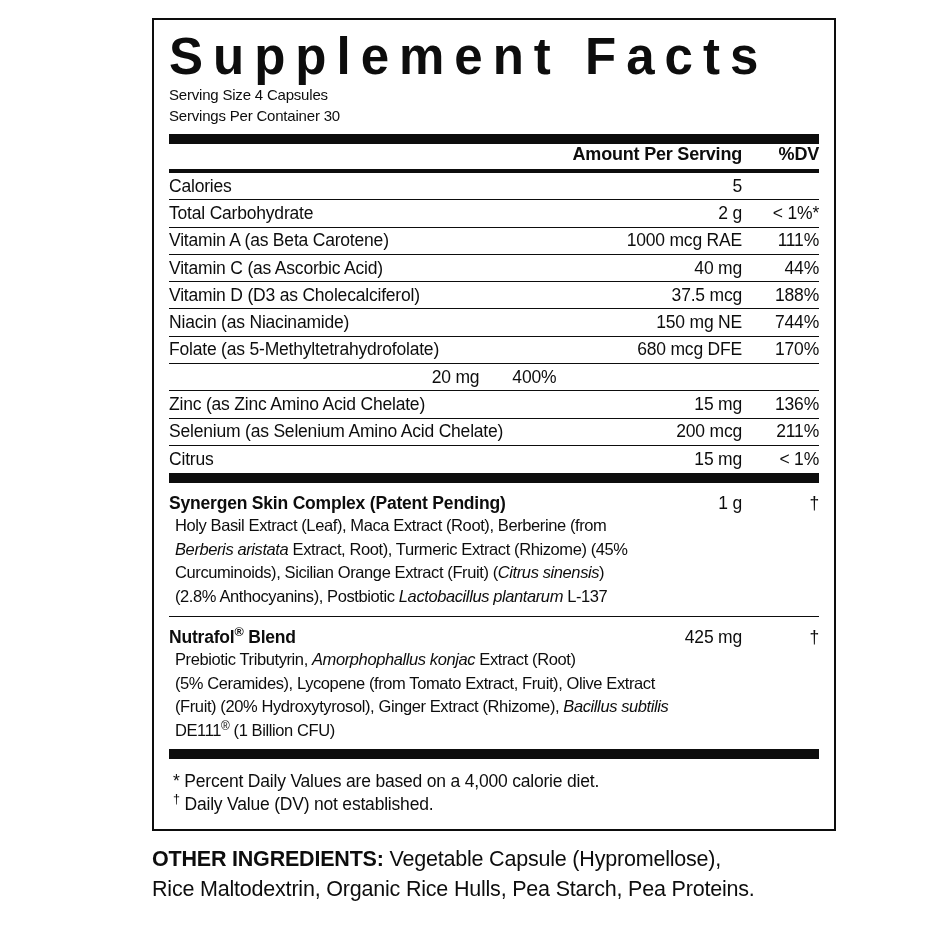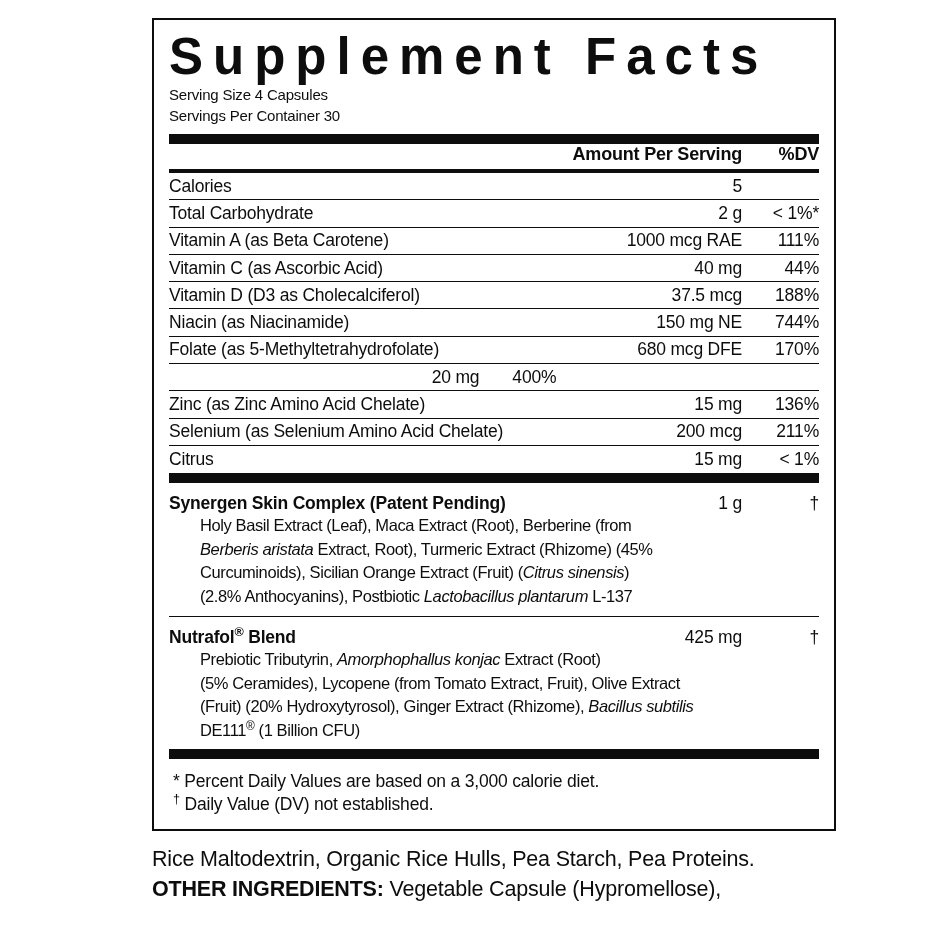--- a/index.html
+++ b/index.html
@@ -46,21 +46,21 @@
   .row:nth-last-child(1).no-b { border-bottom:none; }
   .c-name { flex:1; text-align:left; overflow:hidden; }
   .c-amt  { text-align:right; }
   .c-dv   { width:77px; flex-shrink:0; text-align:right; }
   .blend-head {
     display:flex; align-items:flex-end;
     height:31px; padding-top:14px;
     font-size:17.5px; letter-spacing:-0.2px; white-space:nowrap;
   }
   .blend-head .c-name { font-weight:bold; }
-  .blend-desc { margin-left:31px; font-size:16.5px; letter-spacing:-0.4px; }
+  .blend-desc { margin-left:6px; font-size:16.5px; letter-spacing:-0.4px; }
   .blend-desc .dline { line-height:23.5px; white-space:nowrap; }
   .sep { border-top:1.5px solid var(--ink,#0d0d0d); margin-top:8px; }
   .footnotes { margin-top:11px; padding-left:4px; font-size:17.5px; letter-spacing:-0.2px; }
   .footnotes .fline { line-height:22.5px; white-space:nowrap; }
   sup { font-size:72%; line-height:0; }
   .other {
     position:absolute; left:152px; top:845px;
     width:680px; font-size:21.5px; line-height:29.5px; letter-spacing:-0.2px;
   }
   .other .oline { white-space:nowrap; }
@@ -169,22 +169,22 @@
       <div class="dline"><span>Prebiotic Tributyrin, </span><span style="font-style: italic;">Amorphophallus konjac</span><span> Extract (Root)</span></div>
       <div class="dline"><span>(5% Ceramides), Lycopene (from Tomato Extract, Fruit), Olive Extract</span></div>
       <div class="dline"><span>(Fruit) (20% Hydroxytyrosol), Ginger Extract (Rhizome), </span><span style="font-style: italic;">Bacillus subtilis</span></div>
       <div class="dline"><span>DE111</span><sup>®</sup><span> (1 Billion CFU)</span></div>
     </div>
   </div>
 
   <div class="bar bot"></div>
 
   <div class="footnotes">
-    <div class="fline"><span>* Percent Daily Values are based on a 3,000 calorie diet.</span></div>
+    <div class="fline"><span>* Percent Daily Values are based on a 4,000 calorie diet.</span></div>
     <div class="fline"><sup>†</sup><span> Daily Value (DV) not established.</span></div>
   </div>
 
 </div>
 
 <div class="other">
+  <div class="oline"><span class="b">OTHER INGREDIENTS:</span><span> Vegetable Capsule (Hypromellose),</span></div>
   <div class="oline"><span>Rice Maltodextrin, Organic Rice Hulls, Pea Starch, Pea Proteins.</span></div>
-  <div class="oline"><span class="b">OTHER INGREDIENTS:</span><span> Vegetable Capsule (Hypromellose),</span></div>
 </div>
 
 </body></html>

